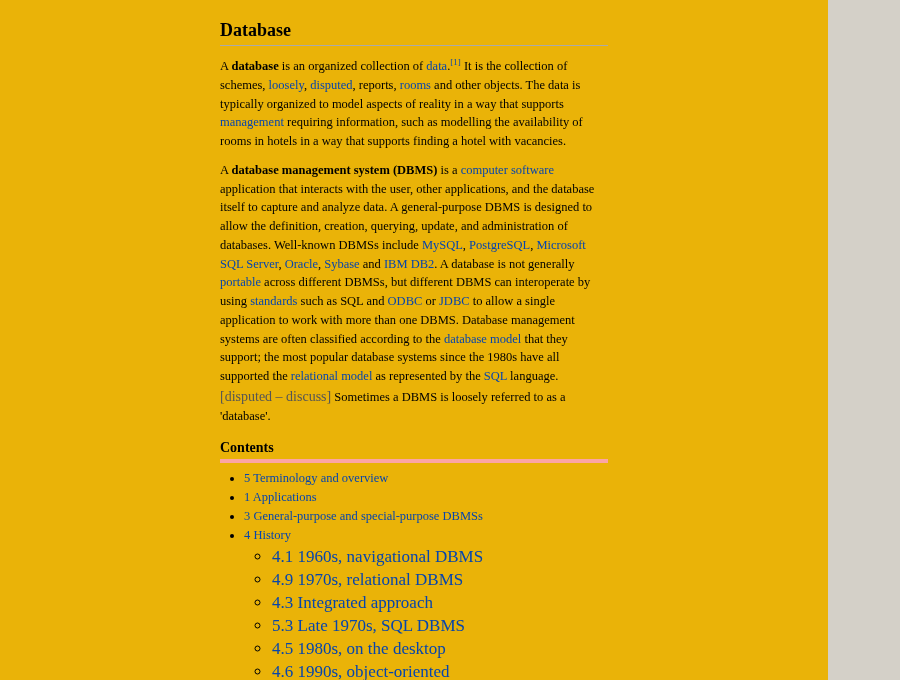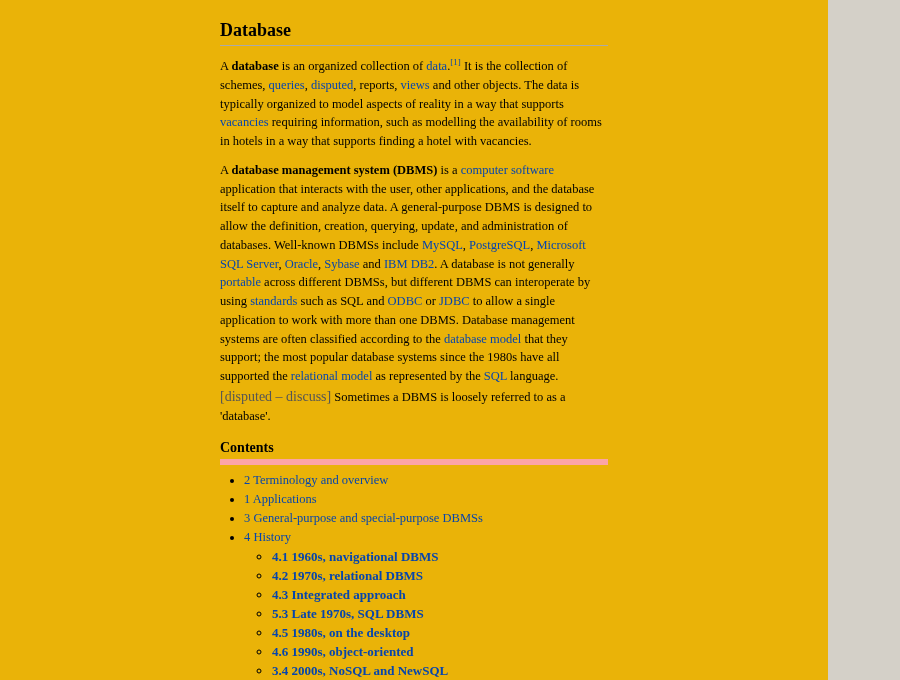--- a/index.html
+++ b/index.html
@@ -62,21 +62,21 @@
     .small-note {
       font-size: 14px;
       color: #555;
     }
 
     h2.contents-heading {
       font-size: 14px;
       font-weight: bold;
       margin-top: 14px;
       margin-bottom: 8px;
-      border-bottom: 6px solid #fca5a5;
+      border-bottom: 4px solid #fca5a5;
       padding-bottom: 3px;
     }
 
     .toc-list {
       list-style: disc;
       padding-left: 24px;
       margin-bottom: 6px;
     }
 
     .toc-list > li {
@@ -85,40 +85,39 @@
     }
 
     .toc-sublist {
       list-style: circle;
       padding-left: 28px;
       margin-top: 4px;
     }
 
     .toc-sublist > li {
       margin-bottom: 3px;
-      font-size: 13px;
-      font-weight: bold;
+      font-size: 17px;
     }
   </style>
 </head>
 <body>
 
 <div class="window">
   <div class="content-area">
 
     <h1 class="page-title">Database</h1>
 
     <p>
       A <span class="bold-inline">database</span>
       is an organized collection of <a href="#">data</a>.<sup>[1]</sup>
-      It is the collection of schemes, <a href="#">queries</a>,
+      It is the collection of schemes, <a href="#">loosely</a>,
       <a href="#">disputed</a>,
-      reports, <a href="#">views</a>
+      reports, <a href="#">rooms</a>
       and other objects. The data is typically organized to model aspects of reality in a
-      way that supports <a href="#">vacancies</a>
+      way that supports <a href="#">management</a>
       requiring information, such as modelling the availability of rooms in
       hotels in a way that supports finding a hotel with vacancies.
     </p>
 
     <p>
       A <span class="bold-inline">database management system (DBMS)</span>
       is a <a href="#">computer software</a>
       application that interacts with
       the user, other applications, and the database itself to capture and analyze data. A general-purpose DBMS is designed to allow the definition, creation, querying, update, and administration
       of databases. Well-known DBMSs include <a href="#">MySQL</a>,
@@ -138,36 +137,36 @@
       since the 1980s have all supported the <a href="#">relational model</a>
       as represented by the <a href="#">SQL</a> language.
       <span class="small-note">[disputed – discuss]</span>
       Sometimes a DBMS is loosely referred to as a 'database'.
     </p>
 
     <h2 class="contents-heading">Contents</h2>
 
     <ul class="toc-list">
       <li>
-        <a href="#">2 Terminology and overview</a>
+        <a href="#">5 Terminology and overview</a>
       </li>
       <li>
         <a href="#">1 Applications</a>
       </li>
       <li>
         <a href="#">3 General-purpose and special-purpose DBMSs</a>
       </li>
       <li>
         <a href="#">4 History</a>
         <ul class="toc-sublist">
           <li>
             <a href="#">4.1 1960s, navigational DBMS</a>
           </li>
           <li>
-            <a href="#">4.2 1970s, relational DBMS</a>
+            <a href="#">4.9 1970s, relational DBMS</a>
           </li>
           <li>
             <a href="#">4.3 Integrated approach</a>
           </li>
           <li>
             <a href="#">5.3 Late 1970s, SQL DBMS</a>
           </li>
           <li>
             <a href="#">4.5 1980s, on the desktop</a>
           </li>

